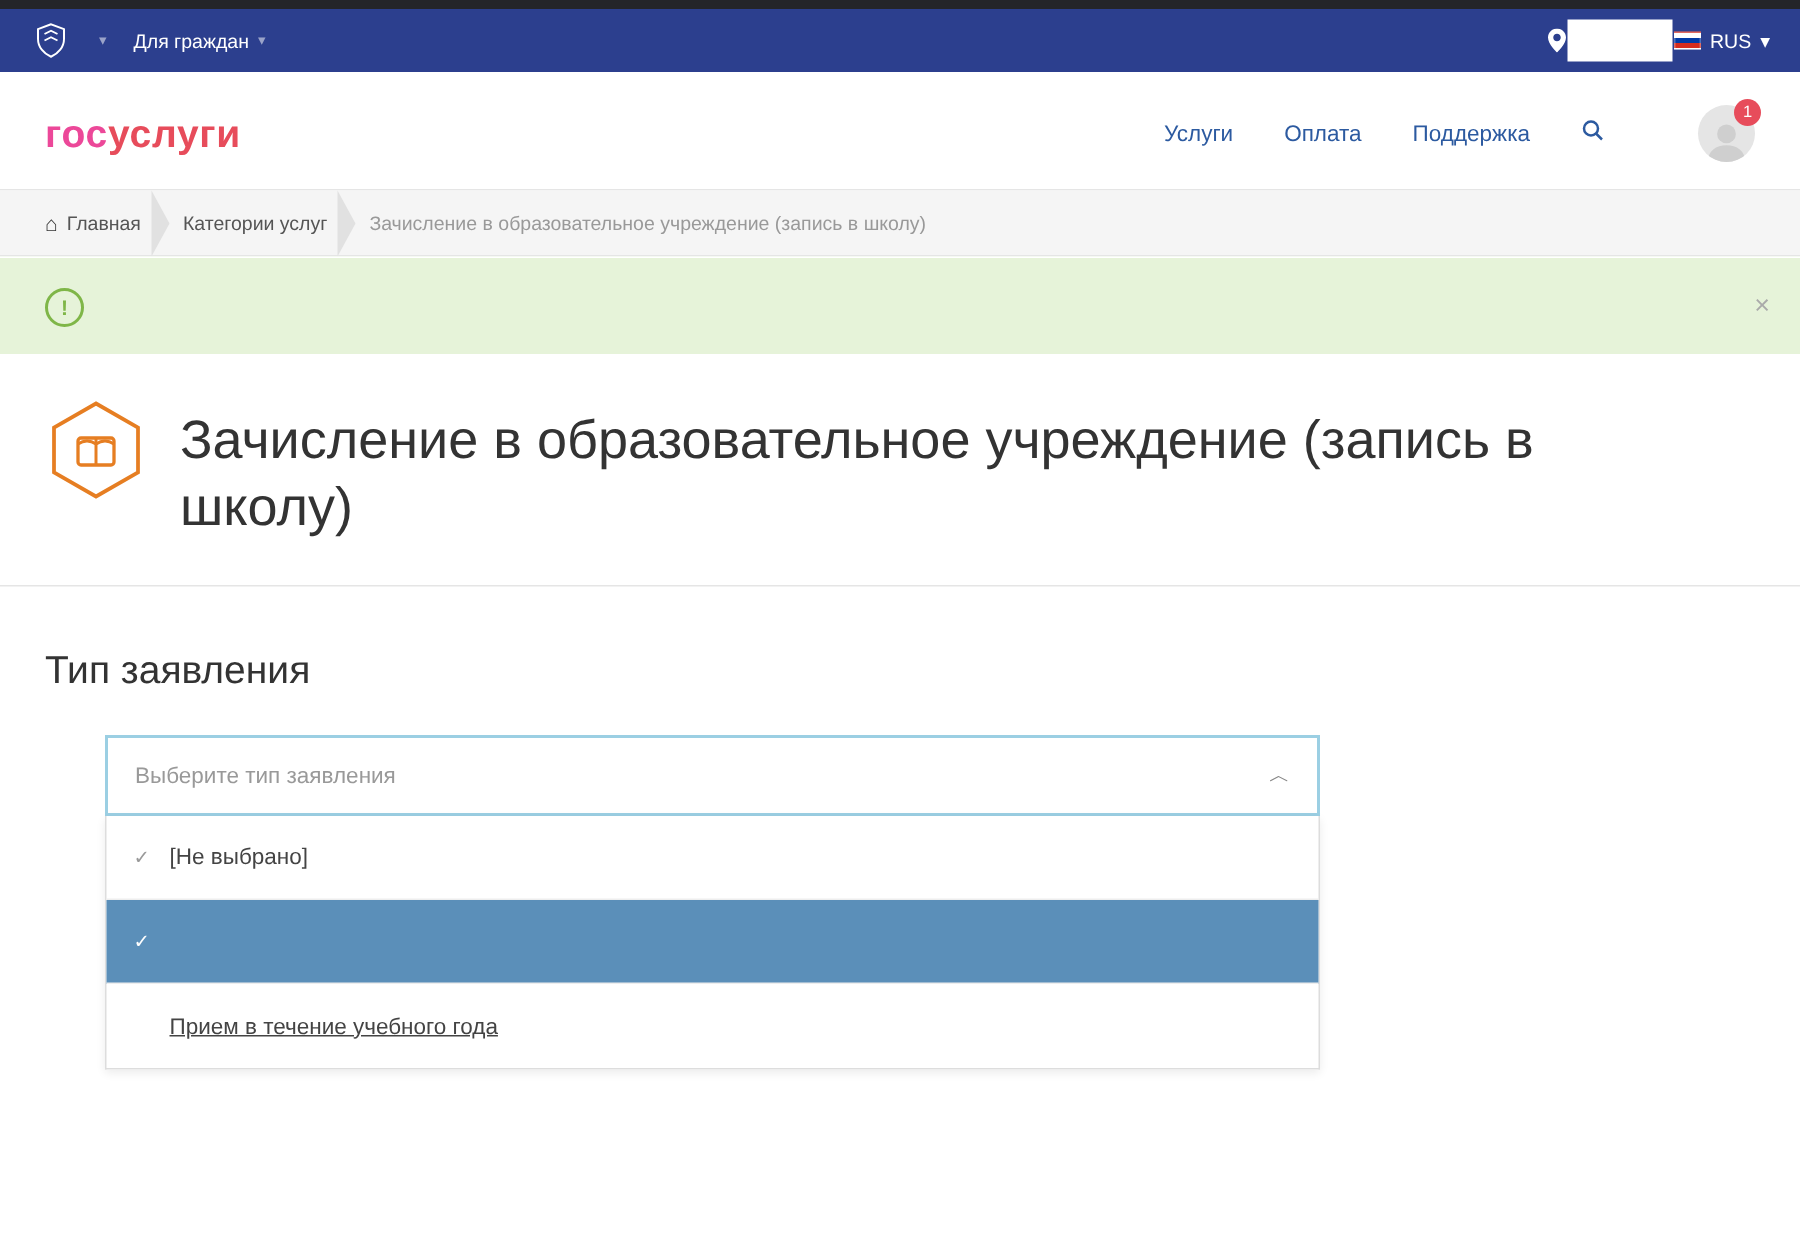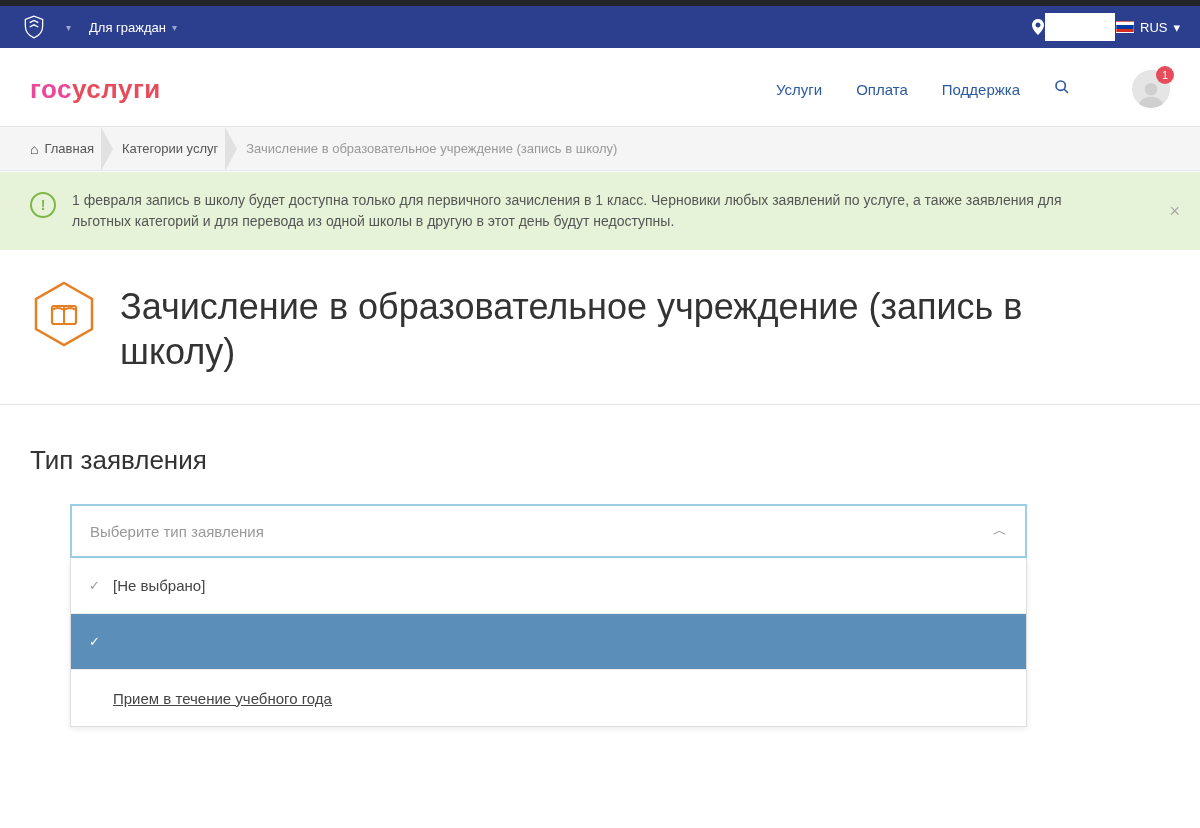--- a/index.html
+++ b/index.html
@@ -52,21 +52,21 @@
 
 
 .title-section { padding: 30px; display: flex; align-items: flex-start; gap: 22px; border-bottom: 1px solid #e5e5e5; }
 .title-icon { width: 68px; height: 68px; flex-shrink: 0; }
 .title-icon svg { width: 68px; height: 68px; }
 .page-title { font-size: 36px; font-weight: 300; color: #333; line-height: 1.25; padding-top: 4px; max-width: 1000px; }
 
 
 .form-section { padding: 40px 30px 60px; }
 .section-heading { font-size: 26px; font-weight: 300; color: #333; margin-bottom: 28px; }
-.dropdown-container { margin-left: 40px; width: 957px; position: relative; }
+.dropdown-container { margin-left: 40px; width: 810px; position: relative; }
 .dropdown-trigger { border: 2px solid #9bcfe3; height: 54px; display: flex; align-items: center; padding: 0 18px; cursor: pointer; background: #fff; }
 .dropdown-placeholder { color: #999; font-size: 15px; }
 .dropdown-chev { margin-left: auto; color: #888; font-size: 14px; }
 .dropdown-list { border: 1px solid #ddd; border-top: none; box-shadow: 0 2px 6px rgba(0,0,0,0.08); }
 .option { height: 56px; display: flex; align-items: center; padding: 0 18px; font-size: 15px; color: #444; cursor: pointer; border-bottom: 1px solid #eee; gap: 10px; }
 .option:last-child { border-bottom: none; text-decoration: underline; }
 .option.active { background: #5b8fb9; color: #fff; }
 .option .check { width: 14px; color: #999; font-size: 13px; }
 .option.active .check { color: #fff; }
 .option.no-check .check { visibility: hidden; }
@@ -142,21 +142,20 @@
     <span>Категории услуг</span>
   </div>
   <div class="crumb crumb-last">
     <span>Зачисление в образовательное учреждение (запись в школу)</span>
   </div>
 </div>
 
 <div class="alert">
   <div class="alert-icon">!</div>
   <div class="alert-body">
-    <div class="alert-text">1 февраля запись в школу будет доступна только для первичного зачисления в 1 класс. Черновики любых заявлений по услуге, а также заявления для льготных категорий и для перевода из одной школы в другую в этот день будут недоступны.</div>
   </div>
   <div class="alert-close">×</div>
 </div>
 
 <div class="title-section">
   <div class="title-icon">
     <svg viewBox="0 0 68 68">
       <polygon points="34,3 62,19 62,49 34,65 6,49 6,19" fill="none" stroke="#e67e22" stroke-width="2.5"></polygon>
       <rect x="22" y="26" width="24" height="18" rx="2" fill="none" stroke="#e67e22" stroke-width="2.2"></rect>
       <line x1="34" y1="26" x2="34" y2="44" stroke="#e67e22" stroke-width="2"></line>

